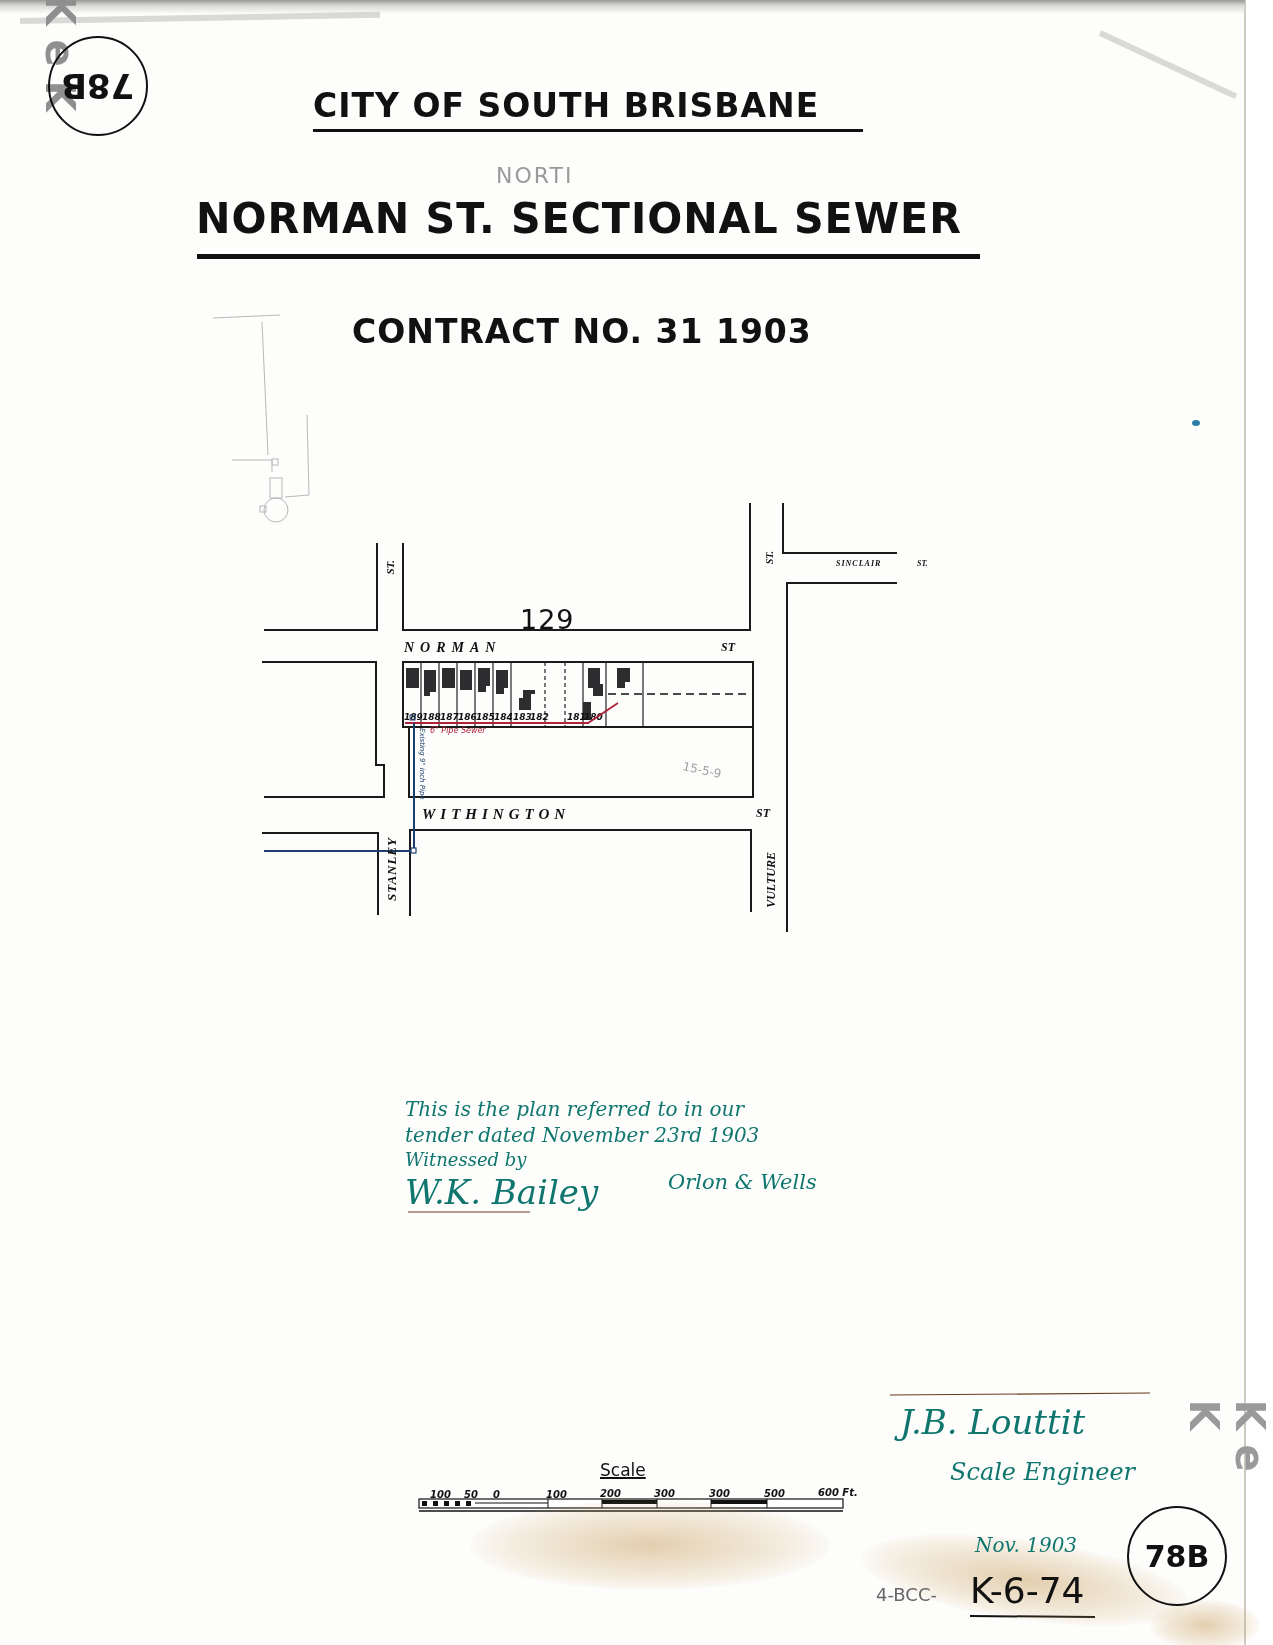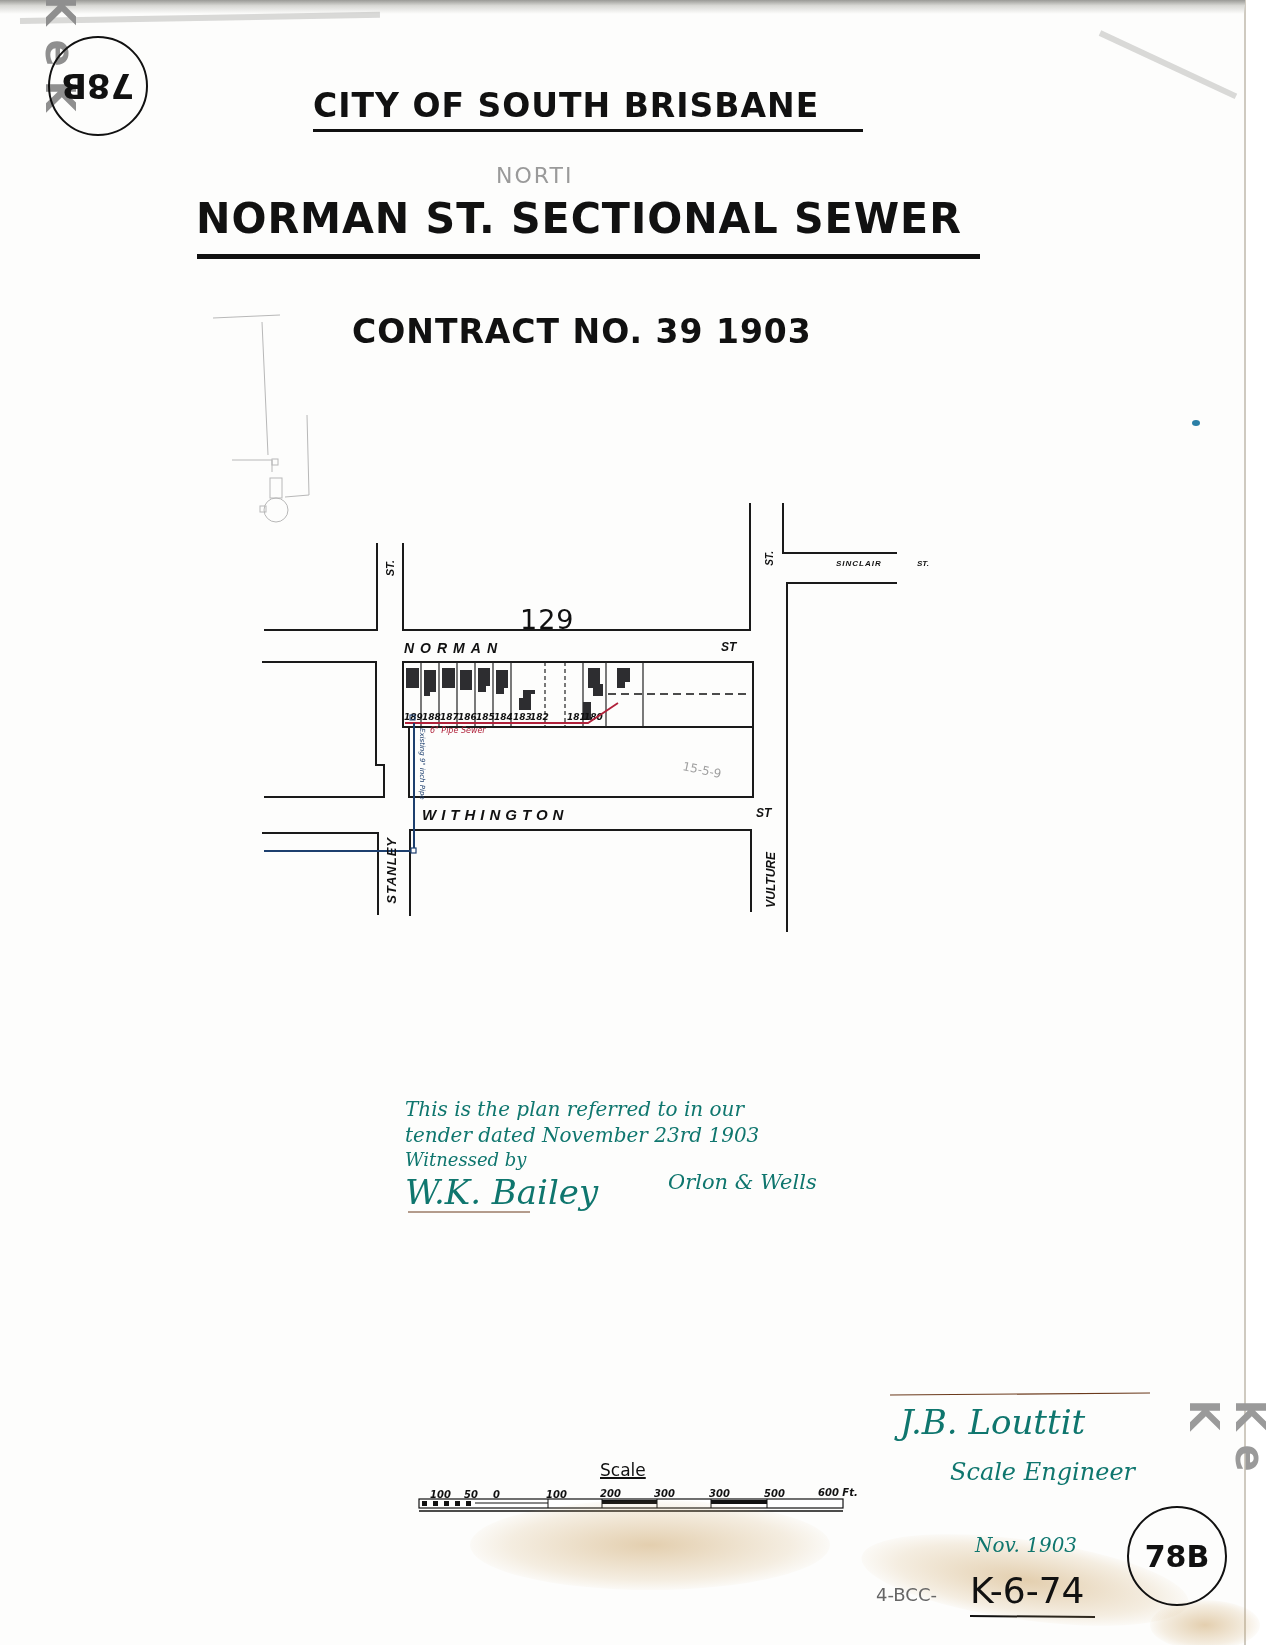--- a/index.html
+++ b/index.html
@@ -16,21 +16,21 @@
                 font-family:"DejaVu Sans", sans-serif; font-weight:bold; font-size:34px; color:#111; }
   .circle-tag.flipped span { display:inline-block; transform:rotate(180deg); }
 
   .edge-stamp { position:absolute; font-family:"DejaVu Sans", sans-serif; font-weight:bold; color:#8f8f8f; font-size:40px; }
 
   .title { position:absolute; font-family:"DejaVu Sans", sans-serif; font-weight:bold; color:#111; white-space:nowrap; letter-spacing:1px; }
   .title-rule { position:absolute; background:#111; height:4px; }
 
   .pencil { position:absolute; color:#9a9a9a; font-family:"DejaVu Sans", sans-serif; font-style:italic; }
 
-  .street-label { position:absolute; font-family:Liberation Sans, sans-serif; font-weight:bold; font-style:italic; color:#111; white-space:nowrap; }
+  .street-label { position:absolute; font-family:Liberation Serif, serif; font-weight:bold; font-style:italic; color:#111; white-space:nowrap; }
   .vert { writing-mode:vertical-rl; transform:rotate(180deg); }
 
   .map-svg { position:absolute; left:0; top:0; }
 
   .handwriting { position:absolute; font-family:"DejaVu Serif", serif; font-style:italic; color:#0f766e; white-space:nowrap; }
 
   .scale-title { position:absolute; font-family:"DejaVu Sans", sans-serif; font-size:17px; color:#111; text-decoration:underline; text-decoration-thickness:2px; }
   .scale-tick { position:absolute; font-family:"DejaVu Sans", sans-serif; font-style:italic; font-weight:bold; font-size:10px; color:#111; }
 
   .stain { position:absolute; border-radius:50%; background:radial-gradient(ellipse at center, rgba(196,150,80,0.45) 0%, rgba(205,165,100,0.18) 55%, rgba(255,255,255,0) 75%); }
@@ -58,21 +58,21 @@
 </div>
 
 <div class="title" style="left:313px;top:86px;font-size:33px;">CITY OF SOUTH BRISBANE</div>
 <div class="title-rule" style="left:313px;top:129px;width:550px;height:3px;"></div>
 
 <div class="pencil" style="left:496px;top:163px;font-size:22px;font-style:normal;letter-spacing:2px;">NORTI</div>
 
 <div class="title" style="left:196px;top:194px;font-size:42px;transform:scaleX(0.98);transform-origin:left;">NORMAN ST. SECTIONAL SEWER</div>
 <div class="title-rule" style="left:197px;top:254px;width:783px;height:5px;"></div>
 
-<div class="title" style="left:352px;top:312px;font-size:33px;">CONTRACT NO. 39 1903</div>
+<div class="title" style="left:352px;top:312px;font-size:33px;">CONTRACT NO. 31 1903</div>
 
 <svg class="map-svg" width="1273" height="1645">
 
   <g stroke="#b8b8b8" stroke-width="1" fill="none">
     <polyline points="213,318 280,315"></polyline>
     <line x1="262" y1="322" x2="268" y2="455"></line>
     <polyline points="232,460 272,460 272,472"></polyline>
     <rect x="272" y="459" width="6" height="6"></rect>
     <rect x="270" y="478" width="12" height="20"></rect>
     <polyline points="307,415 309,495 285,497"></polyline>

